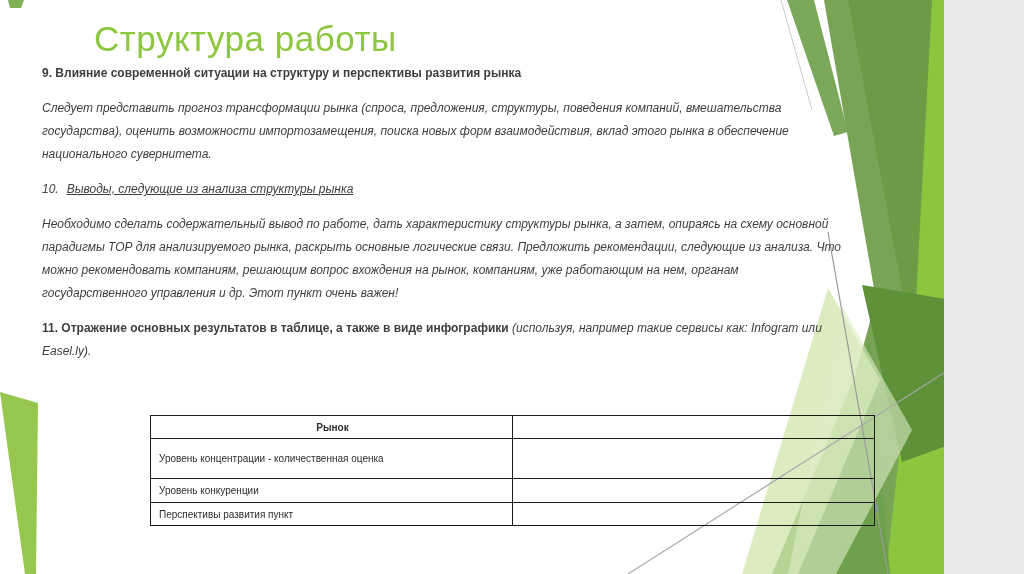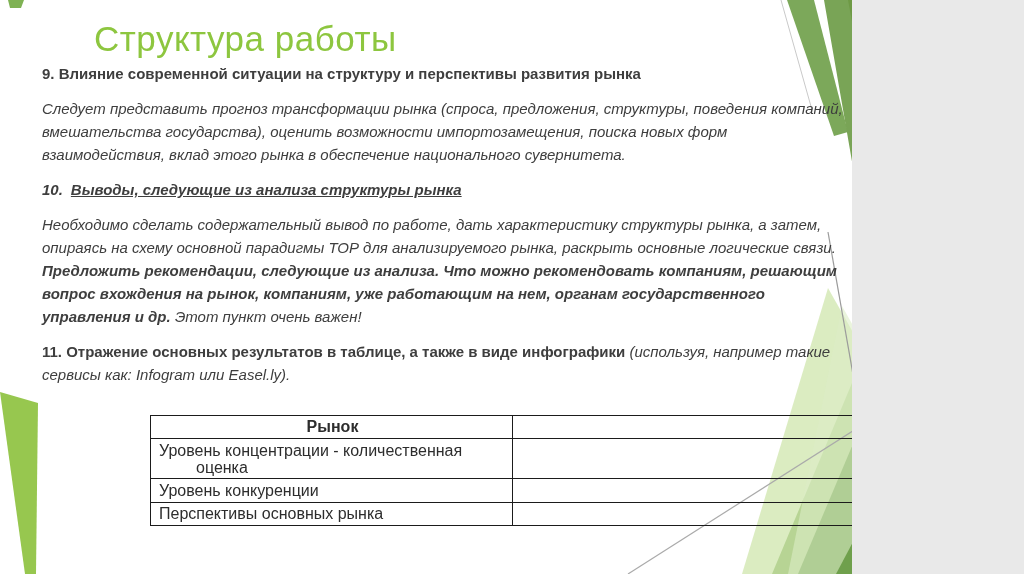--- a/index.html
+++ b/index.html
@@ -1,46 +1,46 @@
 <!DOCTYPE html>
 <html><head>
 <meta charset="utf-8">
 <style>
   html,body{margin:0;padding:0;background:#e9e9e9;}
   .slide{
     position:relative;
-    width:852px;height:574px;
+    width:944px;height:574px;
     background:#ffffff;
     overflow:hidden;
     font-family:"Liberation Sans", sans-serif;
     color:#3e3e3e;
   }
   .bg{position:absolute;left:0;top:0;width:1024px;height:574px;}
 
   .title{
     position:absolute;left:94px;top:20px;
     font-size:35px;line-height:38px;font-weight:400;
     color:#8dc63f;letter-spacing:.5px;margin:0;
   }
 
   .content{
     position:absolute;left:42px;top:62px;width:802px;
-    font-size:15px;line-height:23px;
+    font-size:12px;line-height:23px;
   }
   .content p{margin:0 0 12px 0;}
   .h-bold{font-weight:bold;}
   .it{font-style:italic;}
-  .bi{font-style:italic;font-weight:bold;}
+  .bi{font-style:italic;font-weight:normal;}
   .u{text-decoration:underline;}
   .num10{margin-right:8px;}
 
   .tbl{
     position:absolute;left:150px;top:415px;width:694px;
     border-collapse:collapse;table-layout:fixed;
-    font-size:16px;color:#2d2d2d;background:transparent;
+    font-size:10px;color:#2d2d2d;background:transparent;
   }
   .tbl td{
     border:1.5px solid #1b1b1b;
     vertical-align:middle;
     padding:2px 6px 2px 8px;
     background:transparent;
   }
   .tbl td.hdr{font-weight:bold;text-align:center;}
   .tbl td.hang{padding-left:45px;text-indent:-37px;line-height:17px;margin-top:13px;}
   .col-label{width:347px;}
@@ -95,19 +95,19 @@
     </tr>
     <tr class="r2">
       <td class="hang col-label">Уровень концентрации - количественная оценка</td>
       <td class="col-value"></td>
     </tr>
     <tr class="r3">
       <td class="col-label">Уровень конкуренции</td>
       <td class="col-value"></td>
     </tr>
     <tr class="r5">
-      <td class="col-label">Перспективы основных рынка</td>
+      <td class="col-label">Перспективы развития пункт</td>
       <td class="col-value"></td>
     </tr>
   </tbody>
     </table>
 
 </div>
 
 </body></html>

